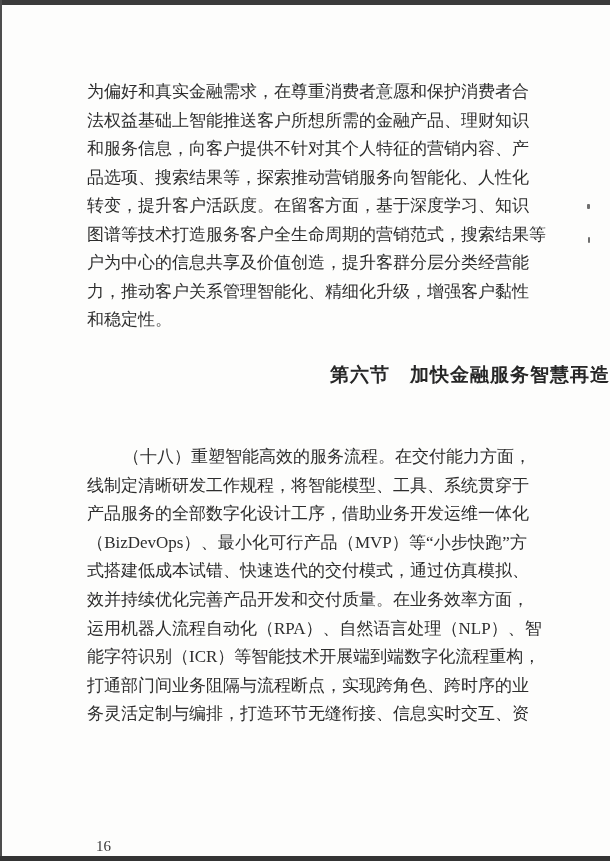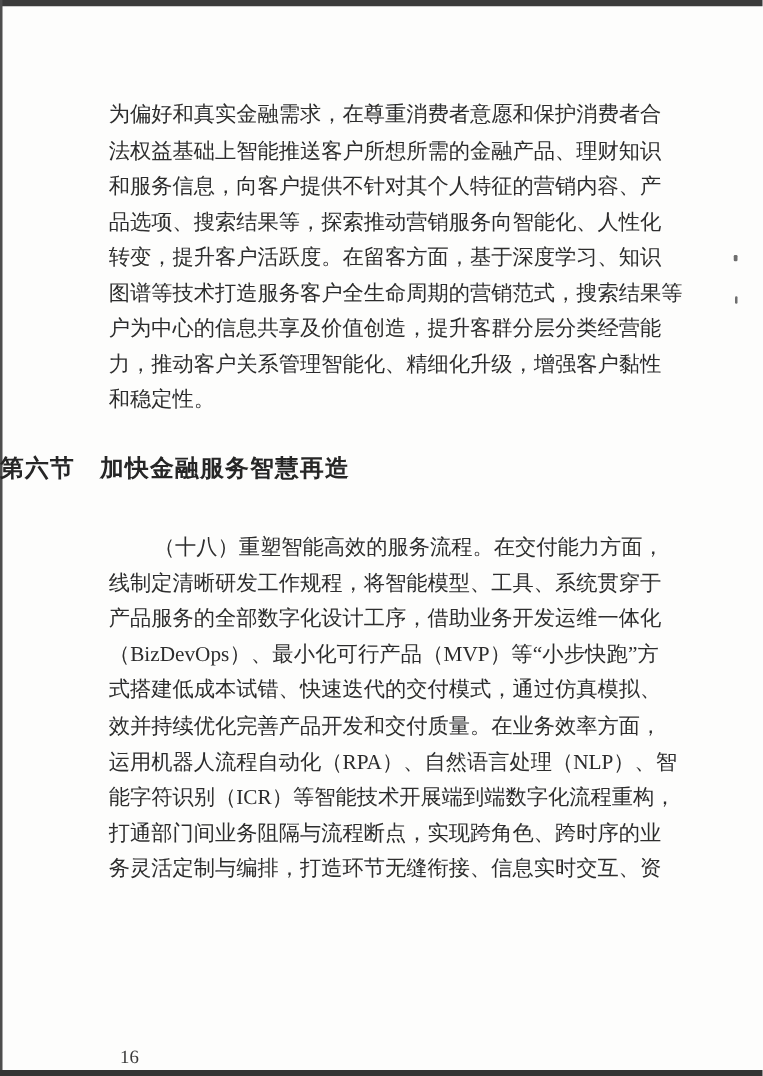--- a/index.html
+++ b/index.html
@@ -40,42 +40,42 @@
   .body-text {
     position: absolute;
     left: 87px;
     width: 440px;
     color: #2d2d2d;
     font-size: 17px;
     line-height: 28.5px;
     letter-spacing: 0px;
   }
   .para-1 { top: 78px; }
-  .para-2 { top: 424px; line-height: 28.6px; }
+  .para-2 { top: 443px; line-height: 28.6px; }
   .text-line {
     text-align: justify;
     text-align-last: justify;
     white-space: nowrap;
     height: 28.5px;
     overflow: visible;
   }
   .para-2 .text-line { height: 28.6px; }
   .text-line.align-left {
     text-align: left;
     text-align-last: left;
   }
   .text-line.indent {
     text-indent: 36px;
   }
   .section-heading {
     position: absolute;
     top: 362px;
     left: 0;
     width: 610px;
-    text-align: left;
+    text-align: right;
     font-size: 19px;
     font-weight: bold;
     color: #262626;
     letter-spacing: 1px;
   }
   .page-number {
     position: absolute;
     left: 96px;
     top: 790px;
     font-size: 15px;

